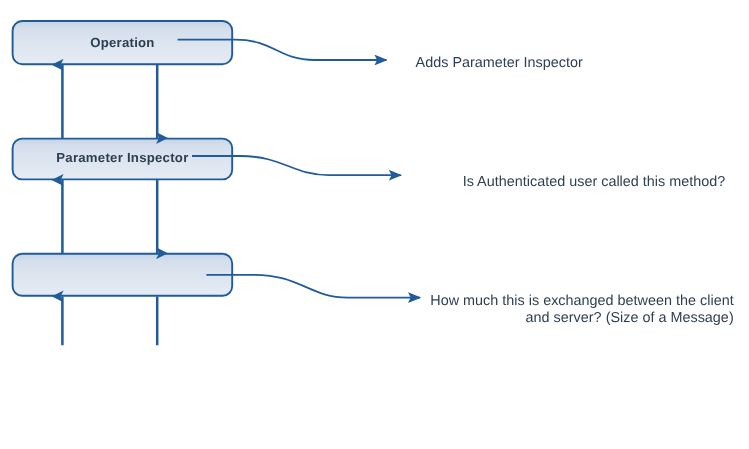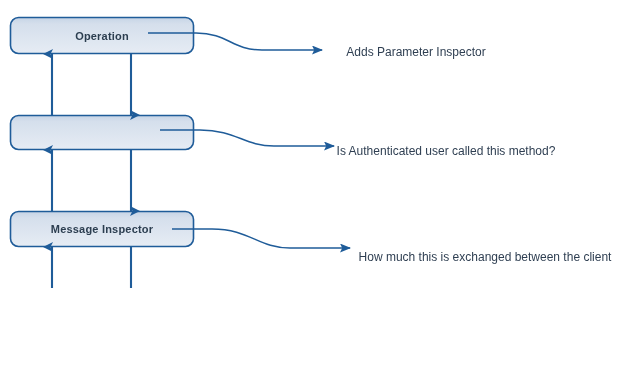--- a/index.html
+++ b/index.html
@@ -101,30 +101,31 @@
     <line x1="52" y1="315" x2="52" y2="247" stroke="#1f5c99" stroke-width="2.1" marker-end="url(#arrowUp)"></line>
 
     <path d="M148 33 L196 33 C228 33 232 50 262 50 L322 50" fill="none" stroke="#1f5c99" stroke-width="1.5" marker-end="url(#calloutArrow)"></path>
 
     <path d="M160 130 L200 130 C236 130 244 146 274 146 L334 146" fill="none" stroke="#1f5c99" stroke-width="1.5" marker-end="url(#calloutArrow)"></path>
 
     <path d="M172 229 L212 229 C250 229 258 248 290 248 L350 248" fill="none" stroke="#1f5c99" stroke-width="1.5" marker-end="url(#calloutArrow)"></path>
   </svg>
 
   <div class="node-label" style="left:102px; top:36px;">Operation</div>
-  <div class="node-label" style="left:102px; top:229px;">Message Inspector</div>
+  <div class="node-label" style="left:102px; top:132px;">Parameter Inspector</div>
   <div class="node-label" style="left:102px; top:334px;margin-top:37px;">Network</div>
 
   <div class="note-text" style="left:416px; top:52px;">
     <div>Adds Parameter Inspector</div>
   </div>
 
-  <div class="note-text" style="left:446px; top:151px;">
+  <div class="note-text" style="left:495px; top:151px;">
     <div>Is Authenticated user called this method?</div>
   </div>
 
   <div class="note-text" style="left:485px; top:257px;">
     <div>How much this is exchanged between the client</div>
+    <div>and server? (Size of a Message)</div>
   </div>
 
   <div class="bottom-rule" style="top:367px;"></div>
 
 </div>
 
 </body></html>

